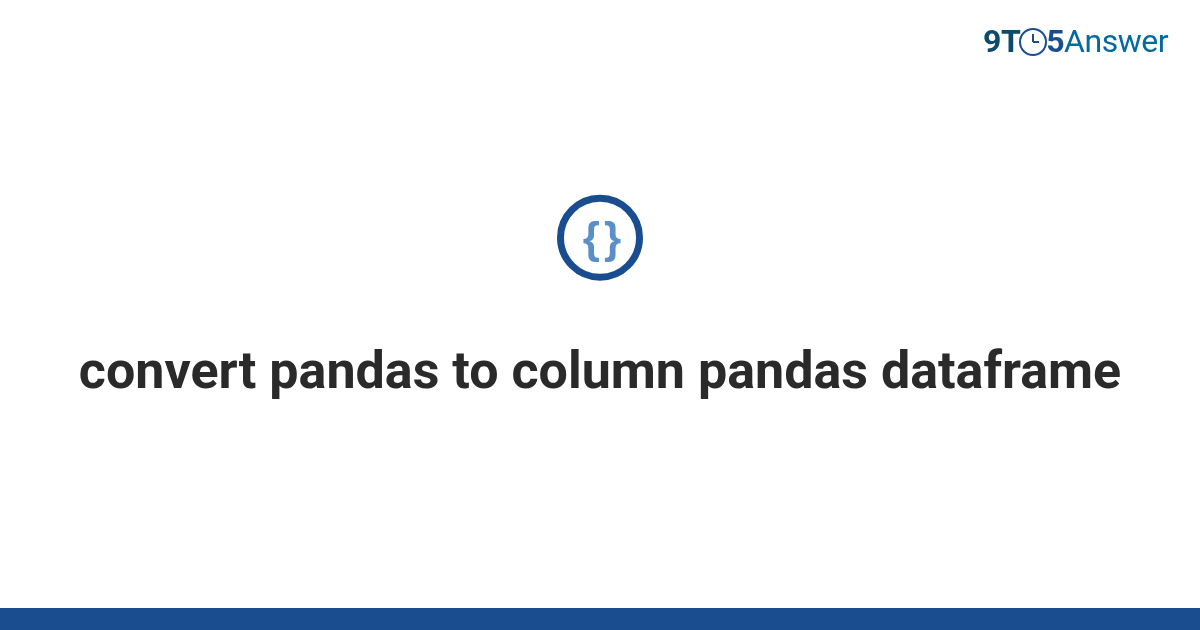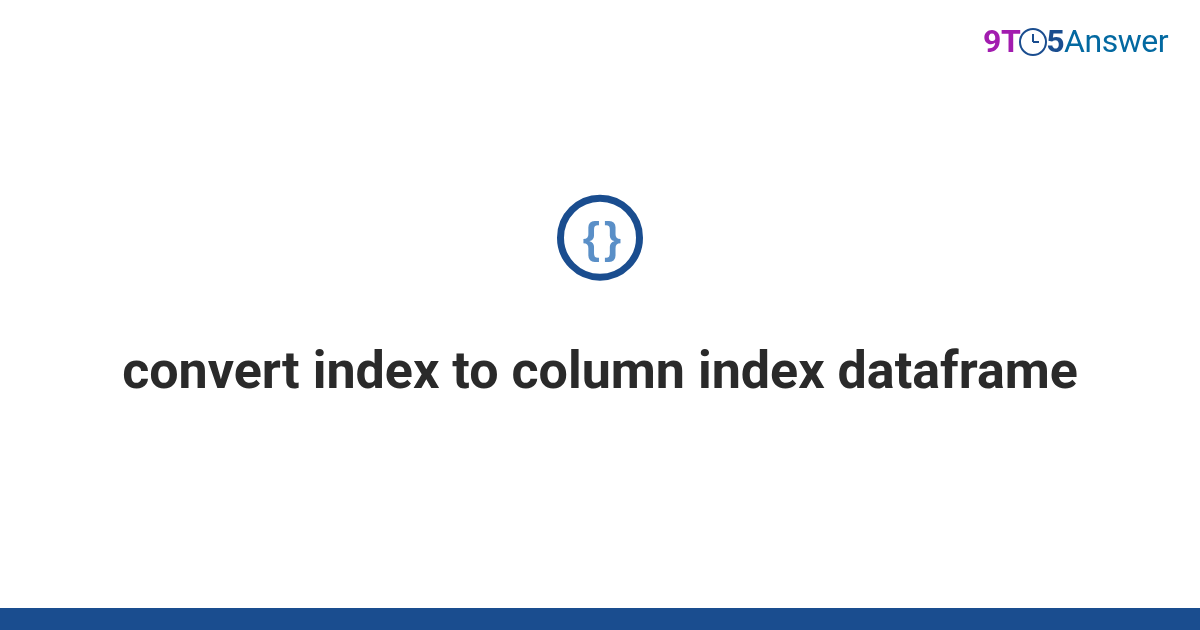--- a/index.html
+++ b/index.html
@@ -17,21 +17,21 @@
     }
     .logo {
       position: absolute;
       top: 22px;
       right: 32px;
       font-size: 32px;
       font-weight: 600;
       letter-spacing: -0.5px;
     }
     .logo-9t {
-      color: #a21caf;
+      color: #0c4a6e;
       font-weight: 700;
     }
     .logo-clock {
       display: inline-flex;
       align-items: center;
       justify-content: center;
       width: 28px;
       height: 28px;
       border: 2.5px solid #1a4d8f;
       border-radius: 50%;
@@ -112,16 +112,16 @@
 <body>
 
 <div class="logo">
   <span class="logo-9t">9T</span><span class="logo-clock"></span><span class="logo-5">5</span><span class="logo-answer">Answer</span>
 </div>
 
 <div class="center-content">
   <div class="icon-circle">
     <span class="icon-braces">{ }</span>
   </div>
-  <h1 class="title">convert index to column index dataframe</h1>
+  <h1 class="title">convert pandas to column pandas dataframe</h1>
 </div>
 
 <div class="bottom-bar"></div>
 
 </body></html>

